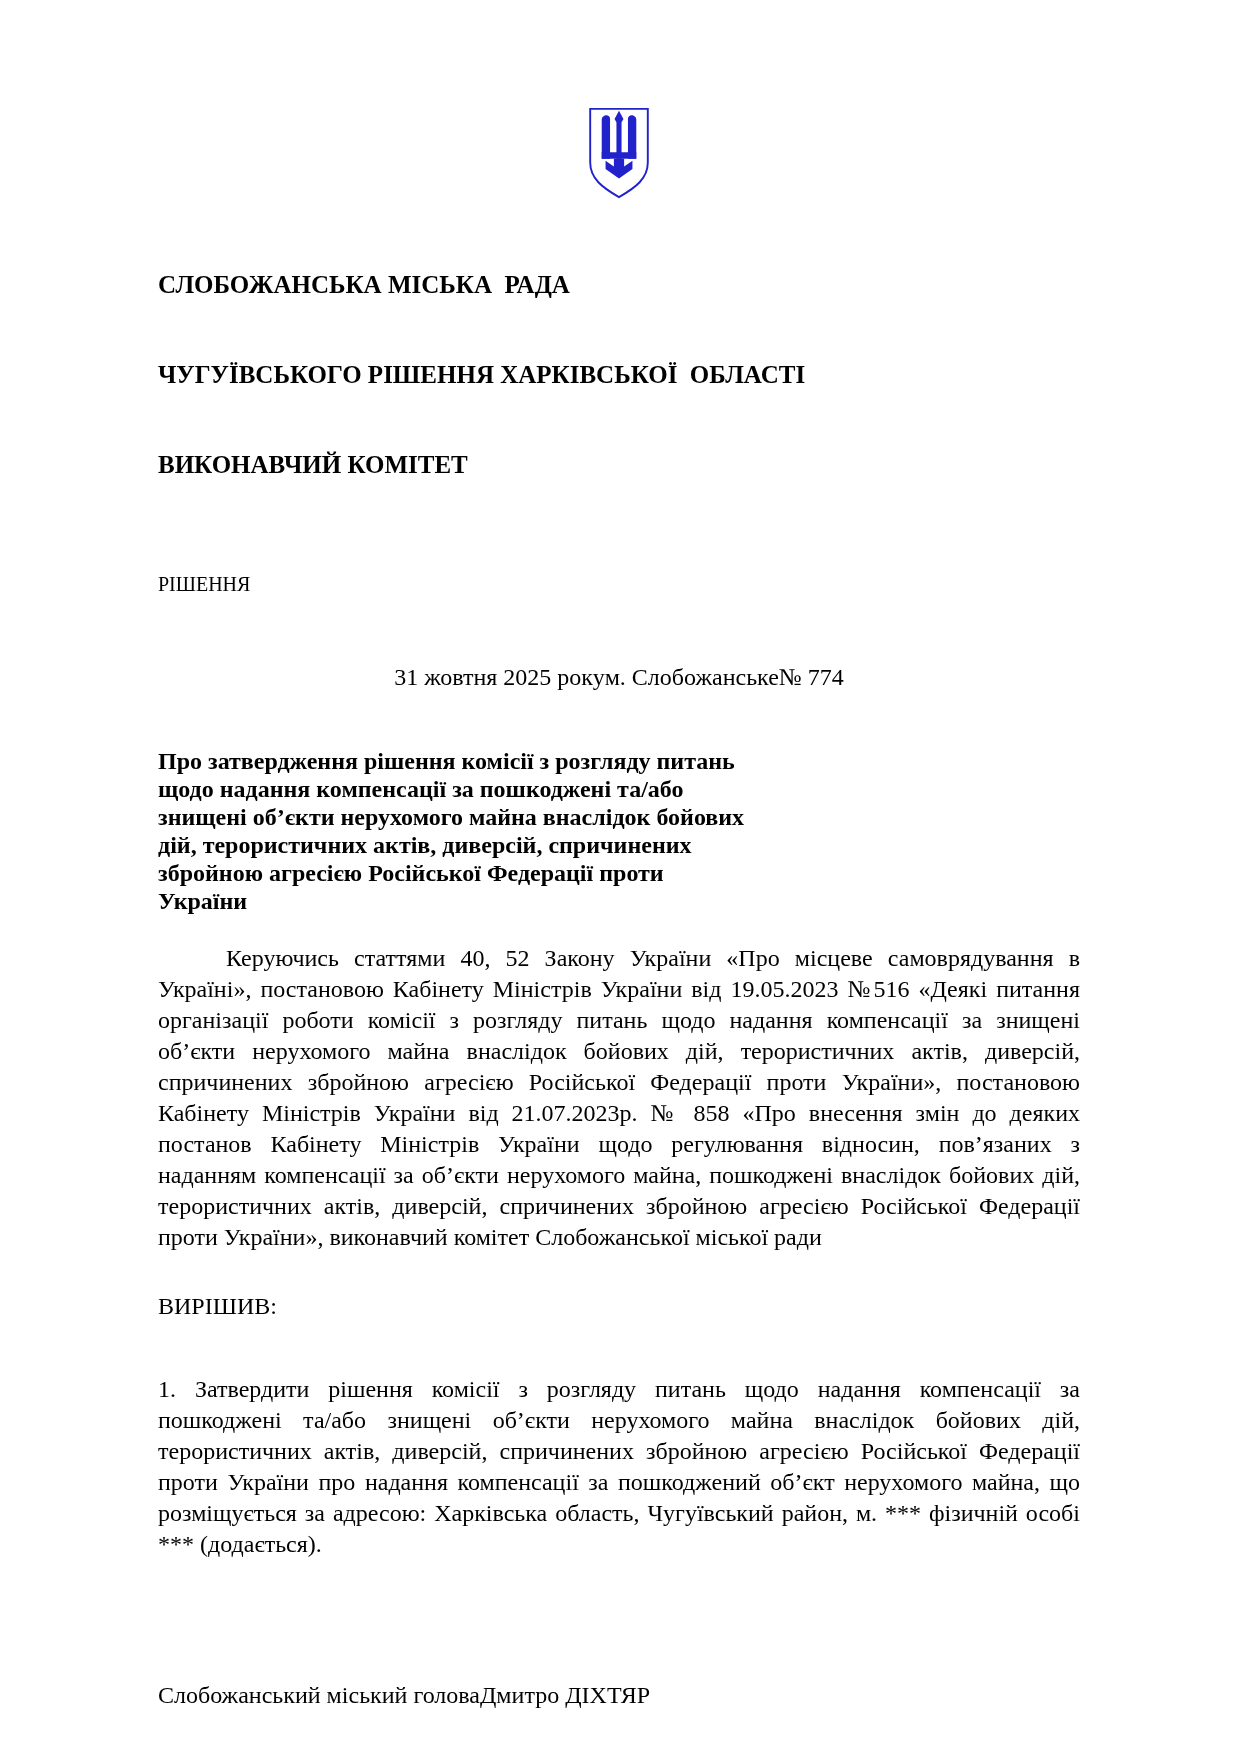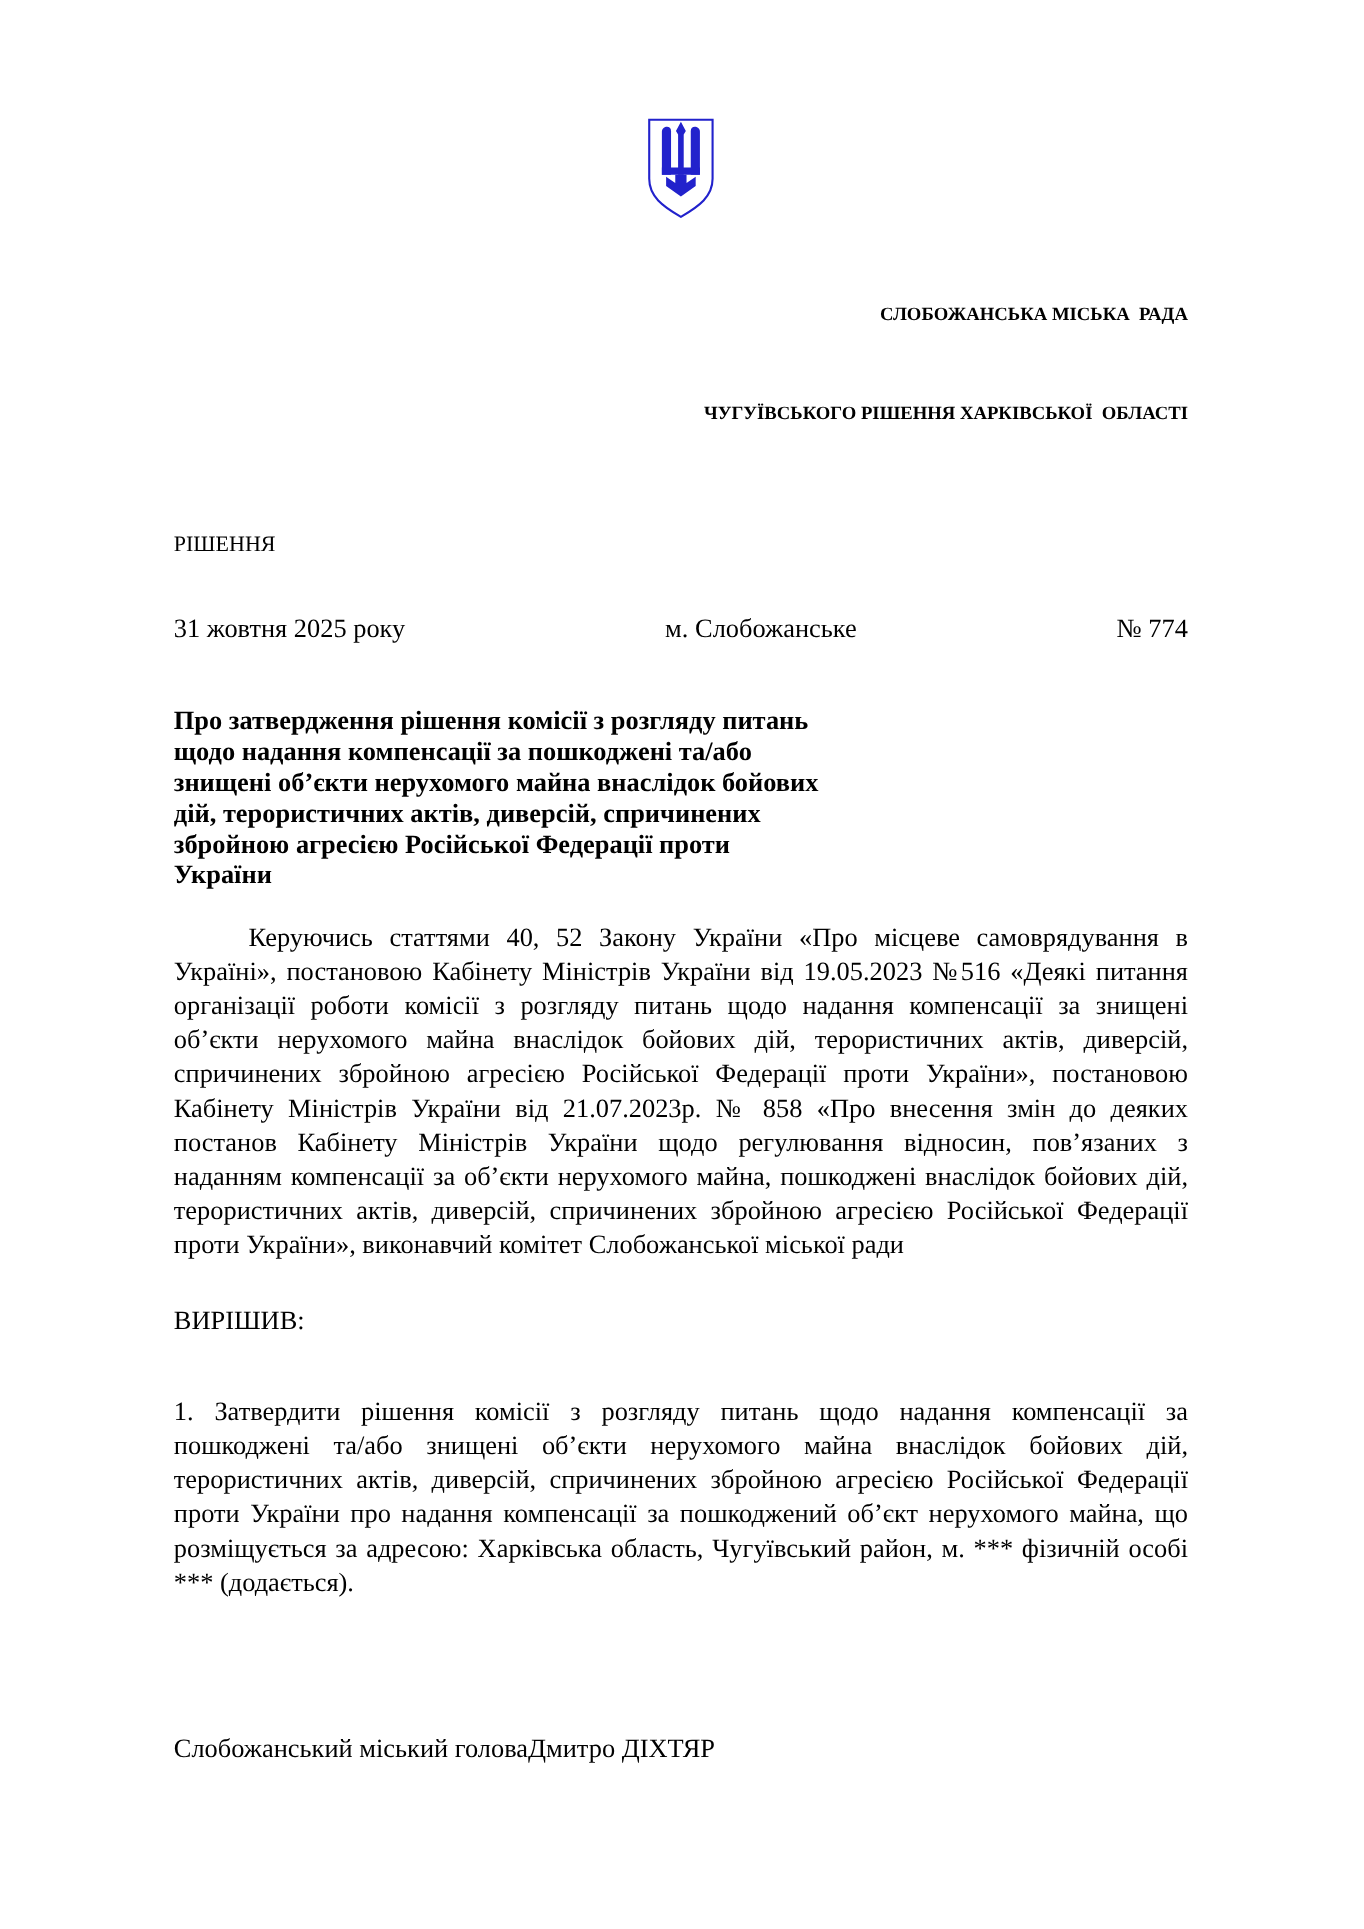--- a/index.html
+++ b/index.html
@@ -15,37 +15,37 @@
     width: 1240px;
     height: 1754px;
     padding: 0 160px 0 158px;
   }
   .emblem-wrap {
     margin-top: 106px;
     text-align: center;
   }
   .org-header {
     margin-top: 6px;
-    text-align: right;
+    text-align: left;
     font-weight: bold;
-    font-size: 17px;
+    font-size: 25px;
     line-height: 30px;
     white-space: pre-wrap;
   }
   .doc-type {
     margin-top: 28px;
     text-align: left;
     font-size: 20px;
     line-height: 32px;
     font-weight: normal;
   }
   .meta-row {
-    margin-top: 48px;
+    margin-top: 64px;
     display: flex;
-    justify-content: space-between;
+    justify-content: center;
     align-items: baseline;
     font-size: 24px;
   }
   .doc-title {
     margin-top: 56px;
     font-weight: bold;
     font-size: 24px;
     line-height: 28px;
     max-width: 600px;
   }
@@ -88,20 +88,21 @@
         <path d="M77 21 c0 -8 -13 -10 -13 -1 v62 h13 z"></path>
         <path d="M23 72 h54 v10 h-54 z"></path>
         <path d="M42 82 h16 v12 l13 -9 v13 l-21 15 -21 -15 v-13 l13 9 z"></path>
       </g>
     </svg>
   </div>
 
   <div class="org-header">
     <div>СЛОБОЖАНСЬКА МІСЬКА  РАДА</div>
     <div>ЧУГУЇВСЬКОГО РІШЕННЯ ХАРКІВСЬКОЇ  ОБЛАСТІ</div>
+    <div>ВИКОНАВЧИЙ КОМІТЕТ</div>
   </div>
 
   <div class="doc-type">РІШЕННЯ</div>
 
   <div class="meta-row">
     <span>31 жовтня 2025 року</span>
     <span>м. Слобожанське</span>
     <span>№ 774</span>
   </div>
 

